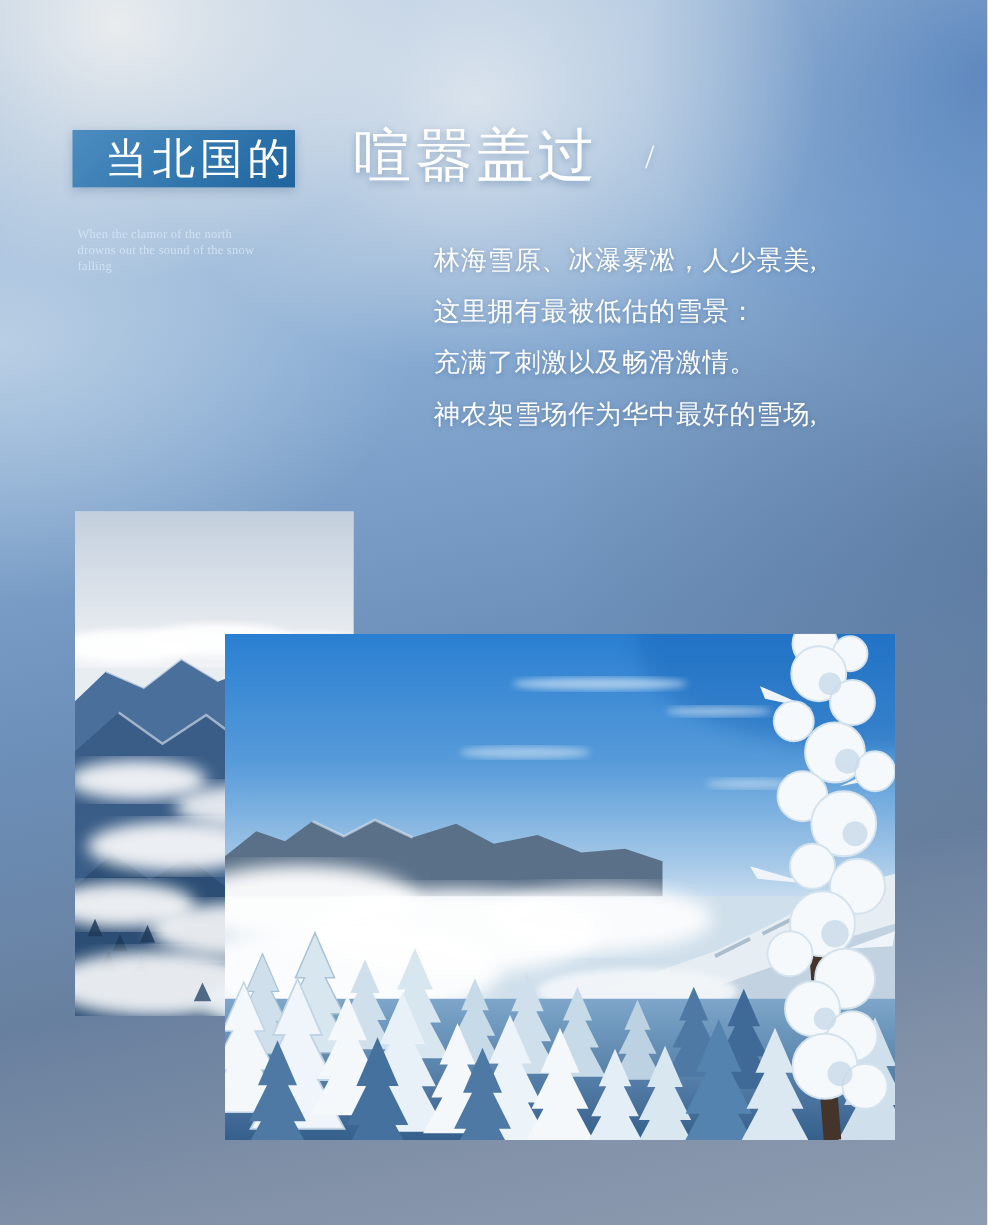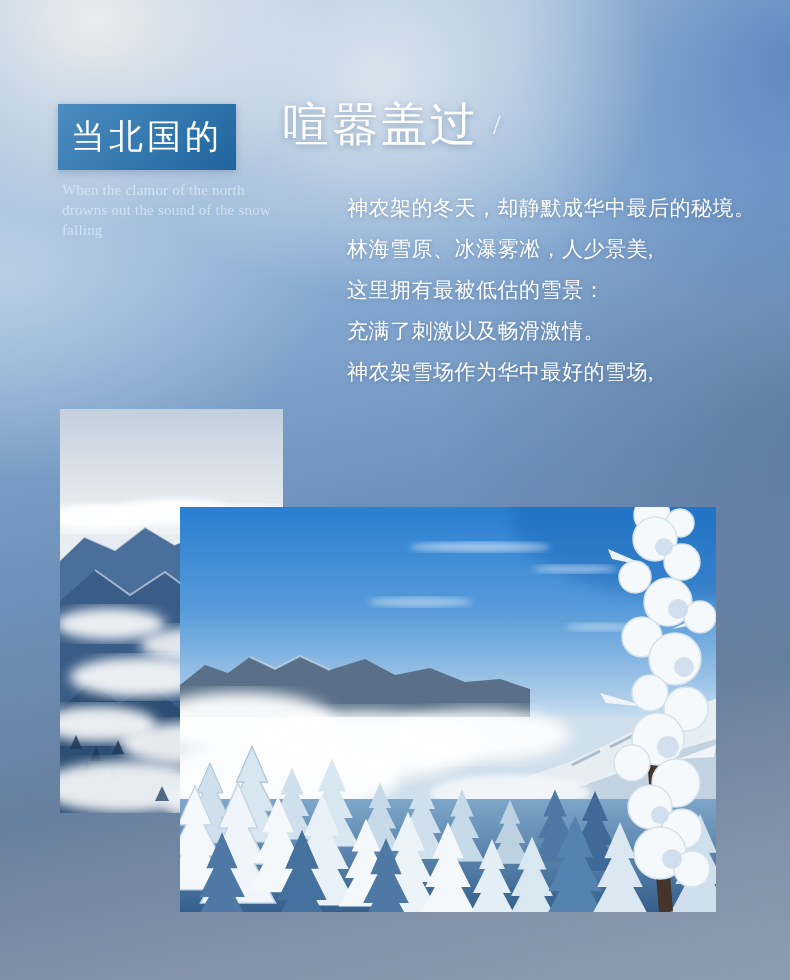--- a/index.html
+++ b/index.html
@@ -11,34 +11,34 @@
     position:relative;width:790px;height:980px;overflow:hidden;
     background:
       radial-gradient(42% 30% at 12% 2%, rgba(236,238,239,.95), rgba(236,238,239,0) 70%),
       radial-gradient(50% 32% at 48% 8%, rgba(228,234,240,.85), rgba(228,234,240,0) 70%),
       radial-gradient(48% 38% at 100% 6%, rgba(58,108,175,.60), rgba(58,108,175,0) 72%),
       radial-gradient(60% 30% at 0% 28%, rgba(198,216,233,.75), rgba(198,216,233,0) 70%),
       radial-gradient(70% 40% at 104% 44%, rgba(78,102,138,.45), rgba(78,102,138,0) 70%),
       linear-gradient(168deg,#b3c9e0 0%,#86aad2 30%,#6c90ba 52%,#68809f 72%,#8392a8 88%,#8d9cb0 100%);
   }
   .badge{
-    position:absolute;left:58px;top:104px;width:178px;height:66px;
+    position:absolute;left:58px;top:104px;width:178px;height:46px;
     background:linear-gradient(135deg,#4d8dc0 0%,#3277ae 55%,#1f649e 100%);
-    color:#fff;display:flex;align-items:center;justify-content:center;
+    color:#fff;display:flex;align-items:center;justify-content:flex-end;
     font-size:34px;letter-spacing:4px;box-shadow:0 2px 8px rgba(25,60,100,.25);
   }
   .main-title{
-    position:absolute;left:283px;top:94px;display:flex;align-items:center;gap:8px;
+    position:absolute;left:283px;top:94px;display:flex;align-items:center;gap:31px;
     color:#fff;font-size:46px;letter-spacing:3px;white-space:nowrap;
     text-shadow:0 2px 6px rgba(30,70,120,.35);
   }
   .main-title .slash{font-size:27px;opacity:.85;letter-spacing:0;margin:0 6px;}
   .subtitle-en{
     position:absolute;left:62px;top:181px;width:230px;
-    color:rgba(214,231,246,.85);font-size:15px;line-height:1.32;
+    color:rgba(214,231,246,.85);font-size:10px;line-height:1.32;
     white-space:pre-line;letter-spacing:.2px;
   }
   .intro{
     position:absolute;left:347px;top:198px;color:#fff;font-size:21px;
     letter-spacing:.5px;text-shadow:0 1px 4px rgba(30,60,100,.3);
   }
   .intro .line{height:21px;line-height:21px;margin-bottom:20px;white-space:nowrap;}
   .photo{position:absolute;overflow:hidden;}
   .photo svg{display:block;width:100%;height:100%;}
   .photo-left{left:60px;top:409px;width:223px;height:404px;z-index:1;}
@@ -56,21 +56,20 @@
   <div class="main-title">
     <span>喧嚣盖过</span>
     <span class="slash">/</span>
   </div>
 
   <div class="subtitle-en">When the clamor of the north
 drowns out the sound of the snow
 falling</div>
 
   <div class="intro">
-    <div class="line">神农架的冬天，却静默成华中最后的秘境。</div>
     <div class="line">林海雪原、冰瀑雾凇，人少景美,</div>
     <div class="line">这里拥有最被低估的雪景：</div>
     <div class="line">充满了刺激以及畅滑激情。</div>
     <div class="line">神农架雪场作为华中最好的雪场,</div>
   </div>
 
   <div class="photo photo-left">
     <svg viewBox="0 0 223 404" preserveAspectRatio="none">
       <defs>
         <linearGradient id="lpSky" x1="0" y1="0" x2="0" y2="1">

